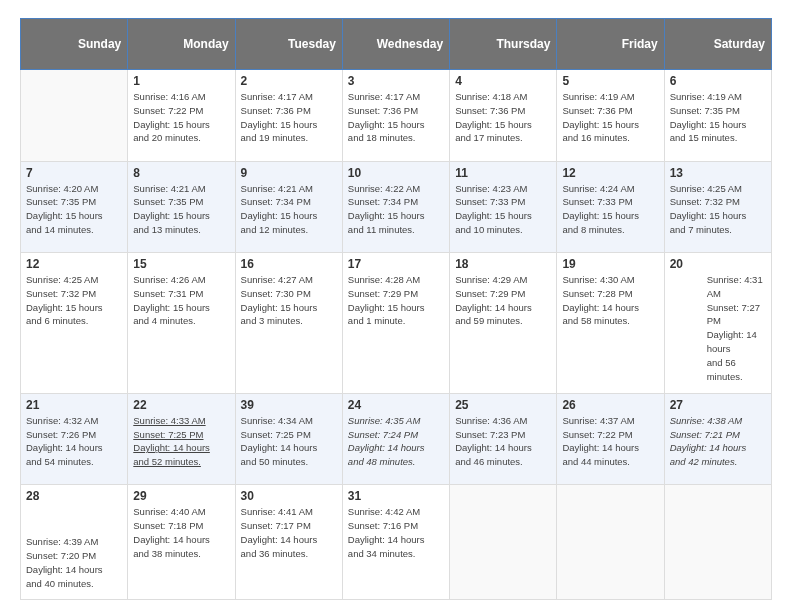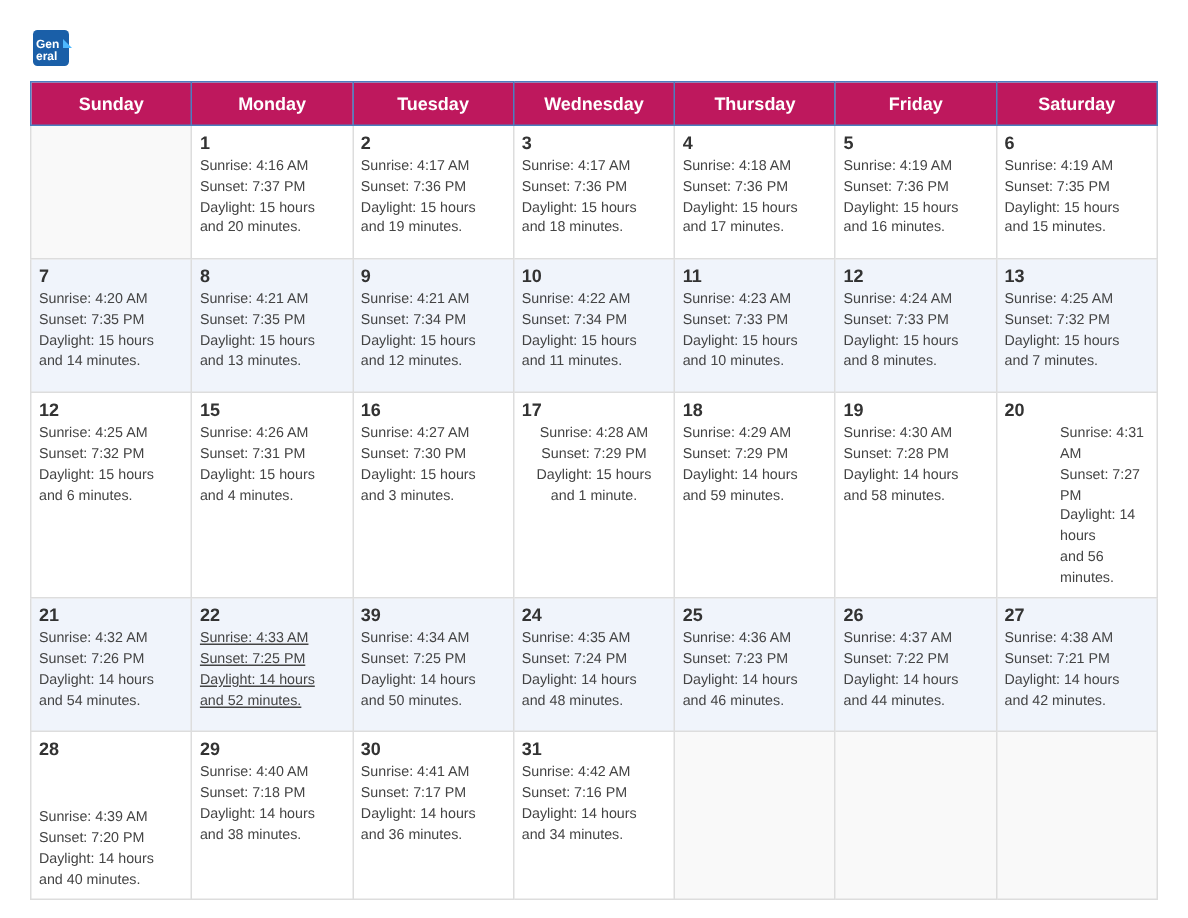--- a/index.html
+++ b/index.html
@@ -56,26 +56,26 @@
       color: #555;
     }
     .calendar {
       flex: 1;
       border: 1px solid #ccc;
       border-collapse: collapse;
       width: 100%;
       table-layout: fixed;
     }
     .calendar th {
-      background: #be185d;
+      background: #737373;
       color: #fff;
       font-size: 12px;
       font-weight: bold;
-      text-align: center;
-      padding: 7px 6px;
+      text-align: right;
+      padding: 18px 6px;
       border: 1px solid #4a7fc0;
     }
     .calendar td {
       vertical-align: top;
       padding: 4px 5px;
       border: 1px solid #ddd;
       font-size: 10px;
       color: #333;
       height: 88px;
       background: #fff;
@@ -95,58 +95,40 @@
       line-height: 1.45;
     }
     .alt-row td {
       background: #f0f4fb;
     }
   </style>
 </head>
 <body>
 
 <div class="page">
-  <div class="header">
-    <div class="logo">
-      <svg class="logo-icon" viewBox="0 0 28 28">
-        <rect x="2" y="2" width="24" height="24" rx="3" fill="#1a5fa8"></rect>
-        <text x="4" y="14" font-size="8" fill="white" font-weight="bold">Gen</text>
-        <text x="4" y="22" font-size="8" fill="white" font-weight="bold">eral</text>
-        <polygon points="22,8 28,14 22,14" fill="#4db8ff"></polygon>
-      </svg>
-      <div class="logo-text">
-        <div><span></span></div>
-        <div><span></span></div>
-      </div>
-    </div>
-    <div class="title-block">
-      <div class="month-year"></div>
-      <div class="location"></div>
-    </div>
-  </div>
 
   <table class="calendar">
     <thead>
       <tr>
       <th>Sunday</th>
           <th>Monday</th>
           <th>Tuesday</th>
           <th>Wednesday</th>
           <th>Thursday</th>
           <th>Friday</th>
           <th>Saturday</th>
         </tr>
     </thead>
     <tbody id="calendar-body">
     <tr>
           <td class="empty"></td>
           <td>
             <div class="day-number">1</div>
             <div class="day-detail" style="white-space: pre-line;">Sunrise: 4:16 AM
-Sunset: 7:37 PM
+Sunset: 7:22 PM
 Daylight: 15 hours
 and 20 minutes.</div>
           </td>
           <td>
             <div class="day-number">2</div>
             <div class="day-detail" style="white-space: pre-line;">Sunrise: 4:17 AM
 Sunset: 7:36 PM
 Daylight: 15 hours
 and 19 minutes.</div>
           </td>
@@ -247,21 +229,21 @@
           </td>
           <td>
             <div class="day-number">16</div>
             <div class="day-detail" style="white-space: pre-line;">Sunrise: 4:27 AM
 Sunset: 7:30 PM
 Daylight: 15 hours
 and 3 minutes.</div>
           </td>
           <td>
             <div class="day-number">17</div>
-            <div class="day-detail" style="white-space: pre-line; text-align: center;">Sunrise: 4:28 AM
+            <div class="day-detail" style="white-space: pre-line;">Sunrise: 4:28 AM
 Sunset: 7:29 PM
 Daylight: 15 hours
 and 1 minute.</div>
           </td>
           <td>
             <div class="day-number">18</div>
             <div class="day-detail" style="white-space: pre-line;">Sunrise: 4:29 AM
 Sunset: 7:29 PM
 Daylight: 14 hours
 and 59 minutes.</div>
@@ -298,42 +280,42 @@
           </td>
           <td>
             <div class="day-number">39</div>
             <div class="day-detail" style="white-space: pre-line;">Sunrise: 4:34 AM
 Sunset: 7:25 PM
 Daylight: 14 hours
 and 50 minutes.</div>
           </td>
           <td>
             <div class="day-number">24</div>
-            <div class="day-detail" style="white-space: pre-line;">Sunrise: 4:35 AM
+            <div class="day-detail" style="white-space: pre-line; font-style: italic;">Sunrise: 4:35 AM
 Sunset: 7:24 PM
 Daylight: 14 hours
 and 48 minutes.</div>
           </td>
           <td>
             <div class="day-number">25</div>
             <div class="day-detail" style="white-space: pre-line;">Sunrise: 4:36 AM
 Sunset: 7:23 PM
 Daylight: 14 hours
 and 46 minutes.</div>
           </td>
           <td>
             <div class="day-number">26</div>
             <div class="day-detail" style="white-space: pre-line;">Sunrise: 4:37 AM
 Sunset: 7:22 PM
 Daylight: 14 hours
 and 44 minutes.</div>
           </td>
           <td>
             <div class="day-number">27</div>
-            <div class="day-detail" style="white-space: pre-line;">Sunrise: 4:38 AM
+            <div class="day-detail" style="white-space: pre-line; font-style: italic;">Sunrise: 4:38 AM
 Sunset: 7:21 PM
 Daylight: 14 hours
 and 42 minutes.</div>
           </td>
         </tr>
         <tr>
           <td>
             <div class="day-number">28</div>
             <div class="day-detail" style="white-space: pre-line; margin-top: 32px;">Sunrise: 4:39 AM
 Sunset: 7:20 PM

